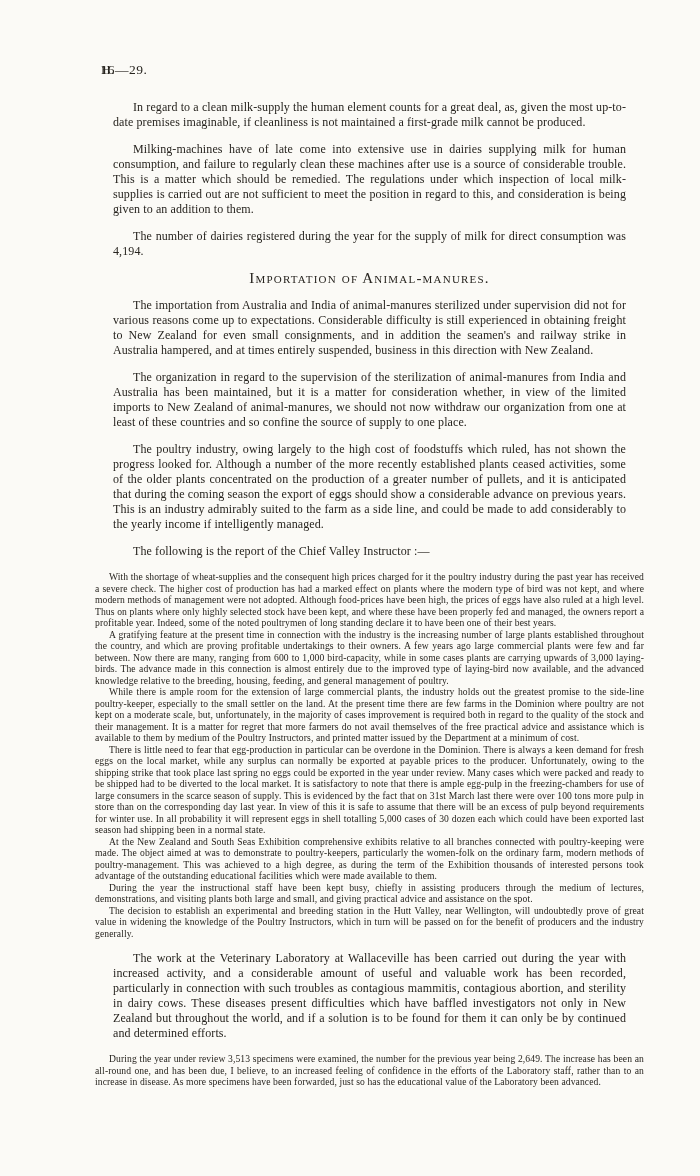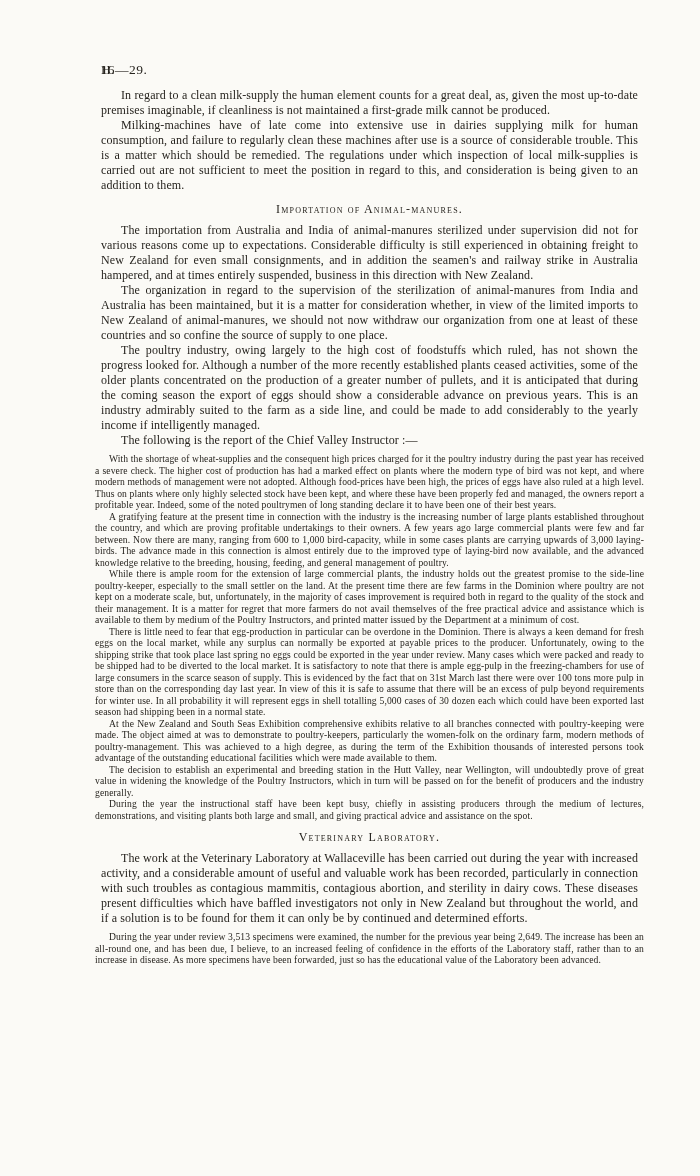--- a/index.html
+++ b/index.html
@@ -36,30 +36,30 @@
     left: 0; right: 0;
     top: 0;
   }
   .content {
     position: absolute;
     top: 88px;
     left: 85px;
     width: 537px;
   }
   .para {
-    margin: 0;
+    margin: 12px;
     font-size: 12px;
     line-height: 15px;
     text-align: justify;
     text-indent: 20px;
     letter-spacing: 0.1px;
   }
   .heading {
     margin: 9px 0 6px 0;
-    font-size: 12px;
+    font-size: 15px;
     line-height: 15px;
     text-align: center;
     font-variant: small-caps;
     letter-spacing: 1.2px;
     text-indent: 0;
   }
   .small {
     margin: 0;
     font-size: 9.6px;
     line-height: 11.5px;
@@ -77,30 +77,30 @@
 <div class="page">
 
   <div class="header-row">
     <span class="report-code">H.—29.</span>
     <span class="page-number">16</span>
   </div>
 
   <div class="content">
     <p class="para">In regard to a clean milk-supply the human element counts for a great deal, as, given the most up-to-date premises imaginable, if cleanliness is not maintained a first-grade milk cannot be produced.</p>
     <p class="para">Milking-machines have of late come into extensive use in dairies supplying milk for human consumption, and failure to regularly clean these machines after use is a source of considerable trouble. This is a matter which should be remedied.  The regulations under which inspection of local milk-supplies is carried out are not sufficient to meet the position in regard to this, and consideration is being given to an addition to them.</p>
+    <p class="para">The number of dairies registered during the year for the supply of milk for direct consumption was 4,194.</p>
     <p class="heading">Importation of Animal-manures.</p>
     <p class="para">The importation from Australia and India of animal-manures sterilized under supervision did not for various reasons come up to expectations.  Considerable difficulty is still experienced in obtaining freight to New Zealand for even small consignments, and in addition the seamen's and railway strike in Australia hampered, and at times entirely suspended, business in this direction with New Zealand.</p>
     <p class="para">The organization in regard to the supervision of the sterilization of animal-manures from India and Australia has been maintained, but it is a matter for consideration whether, in view of the limited imports to New Zealand of animal-manures, we should not now withdraw our organization from one at least of these countries and so confine the source of supply to one place.</p>
     <p class="para">The poultry industry, owing largely to the high cost of foodstuffs which ruled, has not shown the progress looked for.  Although a number of the more recently established plants ceased activities, some of the older plants concentrated on the production of a greater number of pullets, and it is anticipated that during the coming season the export of eggs should show a considerable advance on previous years.  This is an industry admirably suited to the farm as a side line, and could be made to add considerably to the yearly income if intelligently managed.</p>
     <p class="para">The following is the report of the Chief Valley Instructor :—</p>
     <p class="small gap-top">With the shortage of wheat-supplies and the consequent high prices charged for it the poultry industry during the past year has received a severe check.  The higher cost of production has had a marked effect on plants where the modern type of bird was not kept, and where modern methods of management were not adopted.  Although food-prices have been high, the prices of eggs have also ruled at a high level.  Thus on plants where only highly selected stock have been kept, and where these have been properly fed and managed, the owners report a profitable year. Indeed, some of the noted poultrymen of long standing declare it to have been one of their best years.</p>
     <p class="small">A gratifying feature at the present time in connection with the industry is the increasing number of large plants established throughout the country, and which are proving profitable undertakings to their owners.  A few years ago large commercial plants were few and far between.  Now there are many, ranging from 600 to 1,000 bird-capacity, while in some cases plants are carrying upwards of 3,000 laying-birds.  The advance made in this connection is almost entirely due to the improved type of laying-bird now available, and the advanced knowledge relative to the breeding, housing, feeding, and general management of poultry.</p>
     <p class="small">While there is ample room for the extension of large commercial plants, the industry holds out the greatest promise to the side-line poultry-keeper, especially to the small settler on the land.  At the present time there are few farms in the Dominion where poultry are not kept on a moderate scale, but, unfortunately, in the majority of cases improvement is required both in regard to the quality of the stock and their management.  It is a matter for regret that more farmers do not avail themselves of the free practical advice and assistance which is available to them by medium of the Poultry Instructors, and printed matter issued by the Department at a minimum of cost.</p>
     <p class="small">There is little need to fear that egg-production in particular can be overdone in the Dominion.  There is always a keen demand for fresh eggs on the local market, while any surplus can normally be exported at payable prices to the producer.  Unfortunately, owing to the shipping strike that took place last spring no eggs could be exported in the year under review.  Many cases which were packed and ready to be shipped had to be diverted to the local market. It is satisfactory to note that there is ample egg-pulp in the freezing-chambers for use of large consumers in the scarce season of supply.  This is evidenced by the fact that on 31st March last there were over 100 tons more pulp in store than on the corresponding day last year.  In view of this it is safe to assume that there will be an excess of pulp beyond requirements for winter use.  In all probability it will represent eggs in shell totalling 5,000 cases of 30 dozen each which could have been exported last season had shipping been in a normal state.</p>
     <p class="small">At the New Zealand and South Seas Exhibition comprehensive exhibits relative to all branches connected with poultry-keeping were made.  The object aimed at was to demonstrate to poultry-keepers, particularly the women-folk on the ordinary farm, modern methods of poultry-management.  This was achieved to a high degree, as during the term of the Exhibition thousands of interested persons took advantage of the outstanding educational facilities which were made available to them.</p>
+    <p class="small">During the year the instructional staff have been kept busy, chiefly in assisting producers through the medium of lectures, demonstrations, and visiting plants both large and small, and giving practical advice and assistance on the spot.</p>
     <p class="small">The decision to establish an experimental and breeding station in the Hutt Valley, near Wellington, will undoubtedly prove of great value in widening the knowledge of the Poultry Instructors, which in turn will be passed on for the benefit of producers and the industry generally.</p>
-    <p class="small">During the year the instructional staff have been kept busy, chiefly in assisting producers through the medium of lectures, demonstrations, and visiting plants both large and small, and giving practical advice and assistance on the spot.</p>
-    <p class="heading">Veterinary Laboratory.</p>
     <p class="para">The work at the Veterinary Laboratory at Wallaceville has been carried out during the year with increased activity, and a considerable amount of useful and valuable work has been recorded, particularly in connection with such troubles as contagious mammitis, contagious abortion, and sterility in dairy cows.  These diseases present difficulties which have baffled investigators not only in New Zealand but throughout the world, and if a solution is to be found for them it can only be by continued and determined efforts.</p>
     <p class="small gap-top">During the year under review 3,513 specimens were examined, the number for the previous year being 2,649. The increase has been an all-round one, and has been due, I believe, to an increased feeling of confidence in the efforts of the Laboratory staff, rather than to an increase in disease.  As more specimens have been forwarded, just so has the educational value of the Laboratory been advanced.</p>
   </div>
 
 </div>
 
 </body></html>

